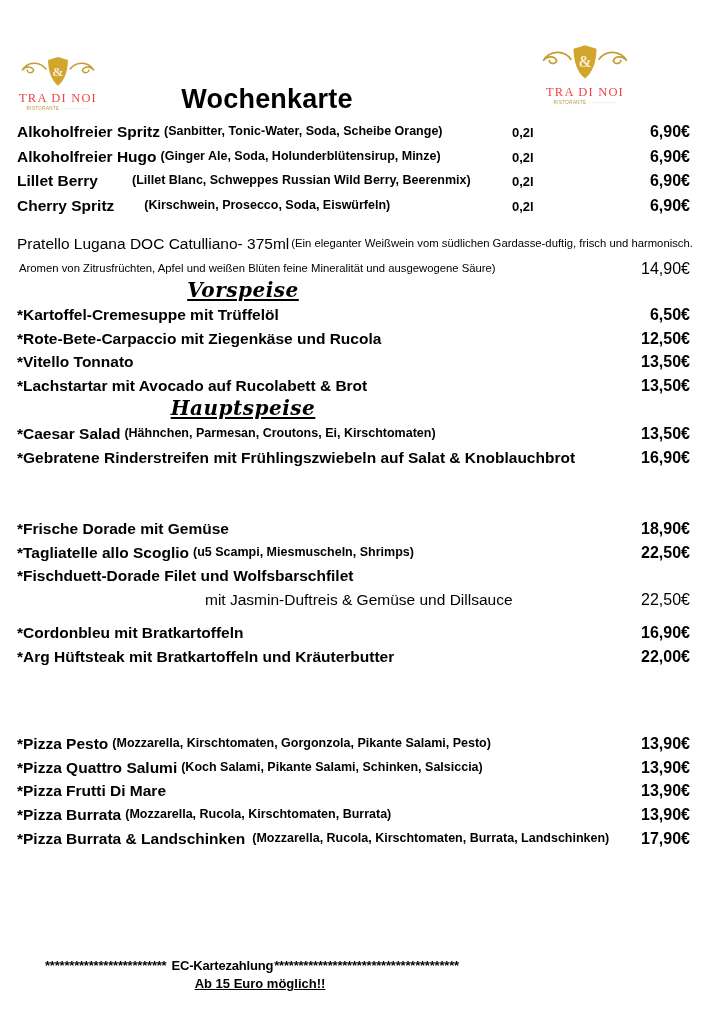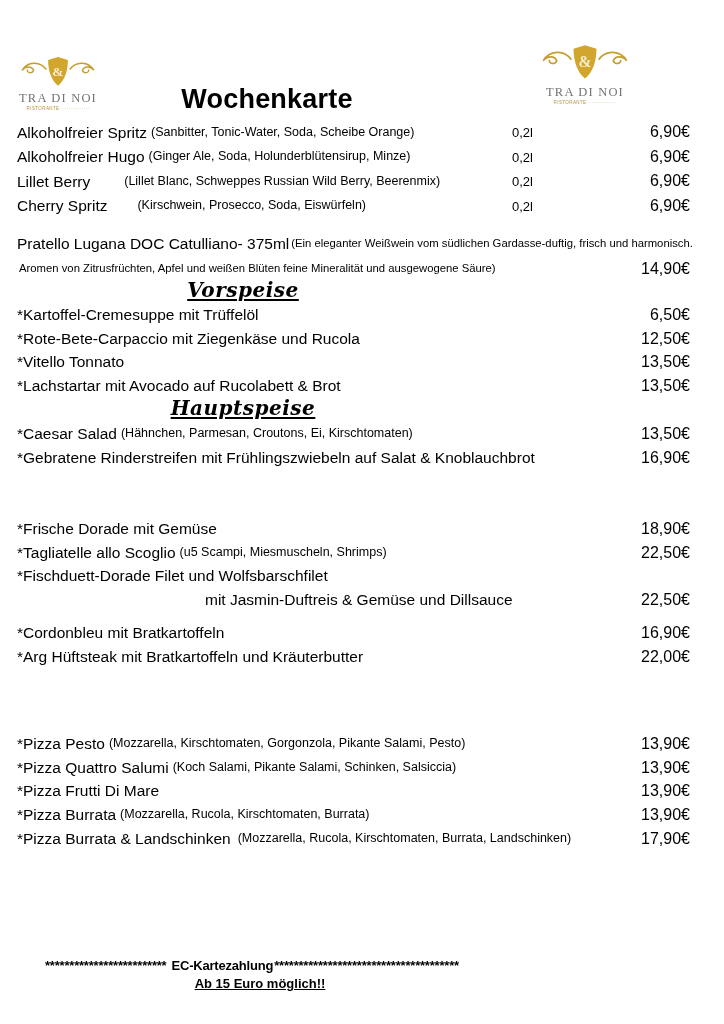--- a/index.html
+++ b/index.html
@@ -5,28 +5,28 @@
   html,body{margin:0;padding:0;}
   body{
     width:724px;height:1024px;position:relative;background:#ffffff;
     font-family:"Liberation Sans",sans-serif;color:#000;overflow:hidden;
   }
   
   .logo{position:absolute;text-align:center;}
   .logo-left{left:14px;top:56px;width:88px;}
   .logo-right{left:539px;top:44px;width:92px;}
   .logo svg{display:block;margin:0 auto;}
-  .logo .brand-name{font-family:"Liberation Serif",serif;font-size:12.5px;letter-spacing:1.2px;color:#737373;line-height:13px;white-space:nowrap;}
+  .logo .brand-name{font-family:"Liberation Serif",serif;font-size:12.5px;letter-spacing:1.2px;color:#ef4444;line-height:13px;white-space:nowrap;}
   .logo .brand-tagline{font-size:4.5px;color:#b5913c;letter-spacing:0.4px;line-height:7px;white-space:nowrap;overflow:hidden;}
   
   .page-title{position:absolute;left:0;top:84px;width:534px;text-align:center;
     font-size:27px;font-weight:bold;letter-spacing:0.2px;}
   
   .block{position:absolute;left:17px;width:673px;}
-  .row{display:flex;align-items:center;line-height:23.5px;white-space:nowrap;}
+  .row{display:flex;align-items:flex-start;line-height:23.5px;white-space:nowrap;font-weight:bold;}
   .nm{font-size:15.5px;}
   .ds{font-size:12.5px;margin-left:4px;}
   .ds.sp1{margin-left:34px;}
   .ds.sp2{margin-left:30px;}
   .ds.sp3{margin-left:7px;}
   .tail{display:flex;align-items:baseline;width:178px;margin-left:auto;flex:none;}
   .vol{font-size:13px;}
   .price{margin-left:auto;font-size:16px;}
   .price-only{margin-left:auto;font-size:16px;}
   

